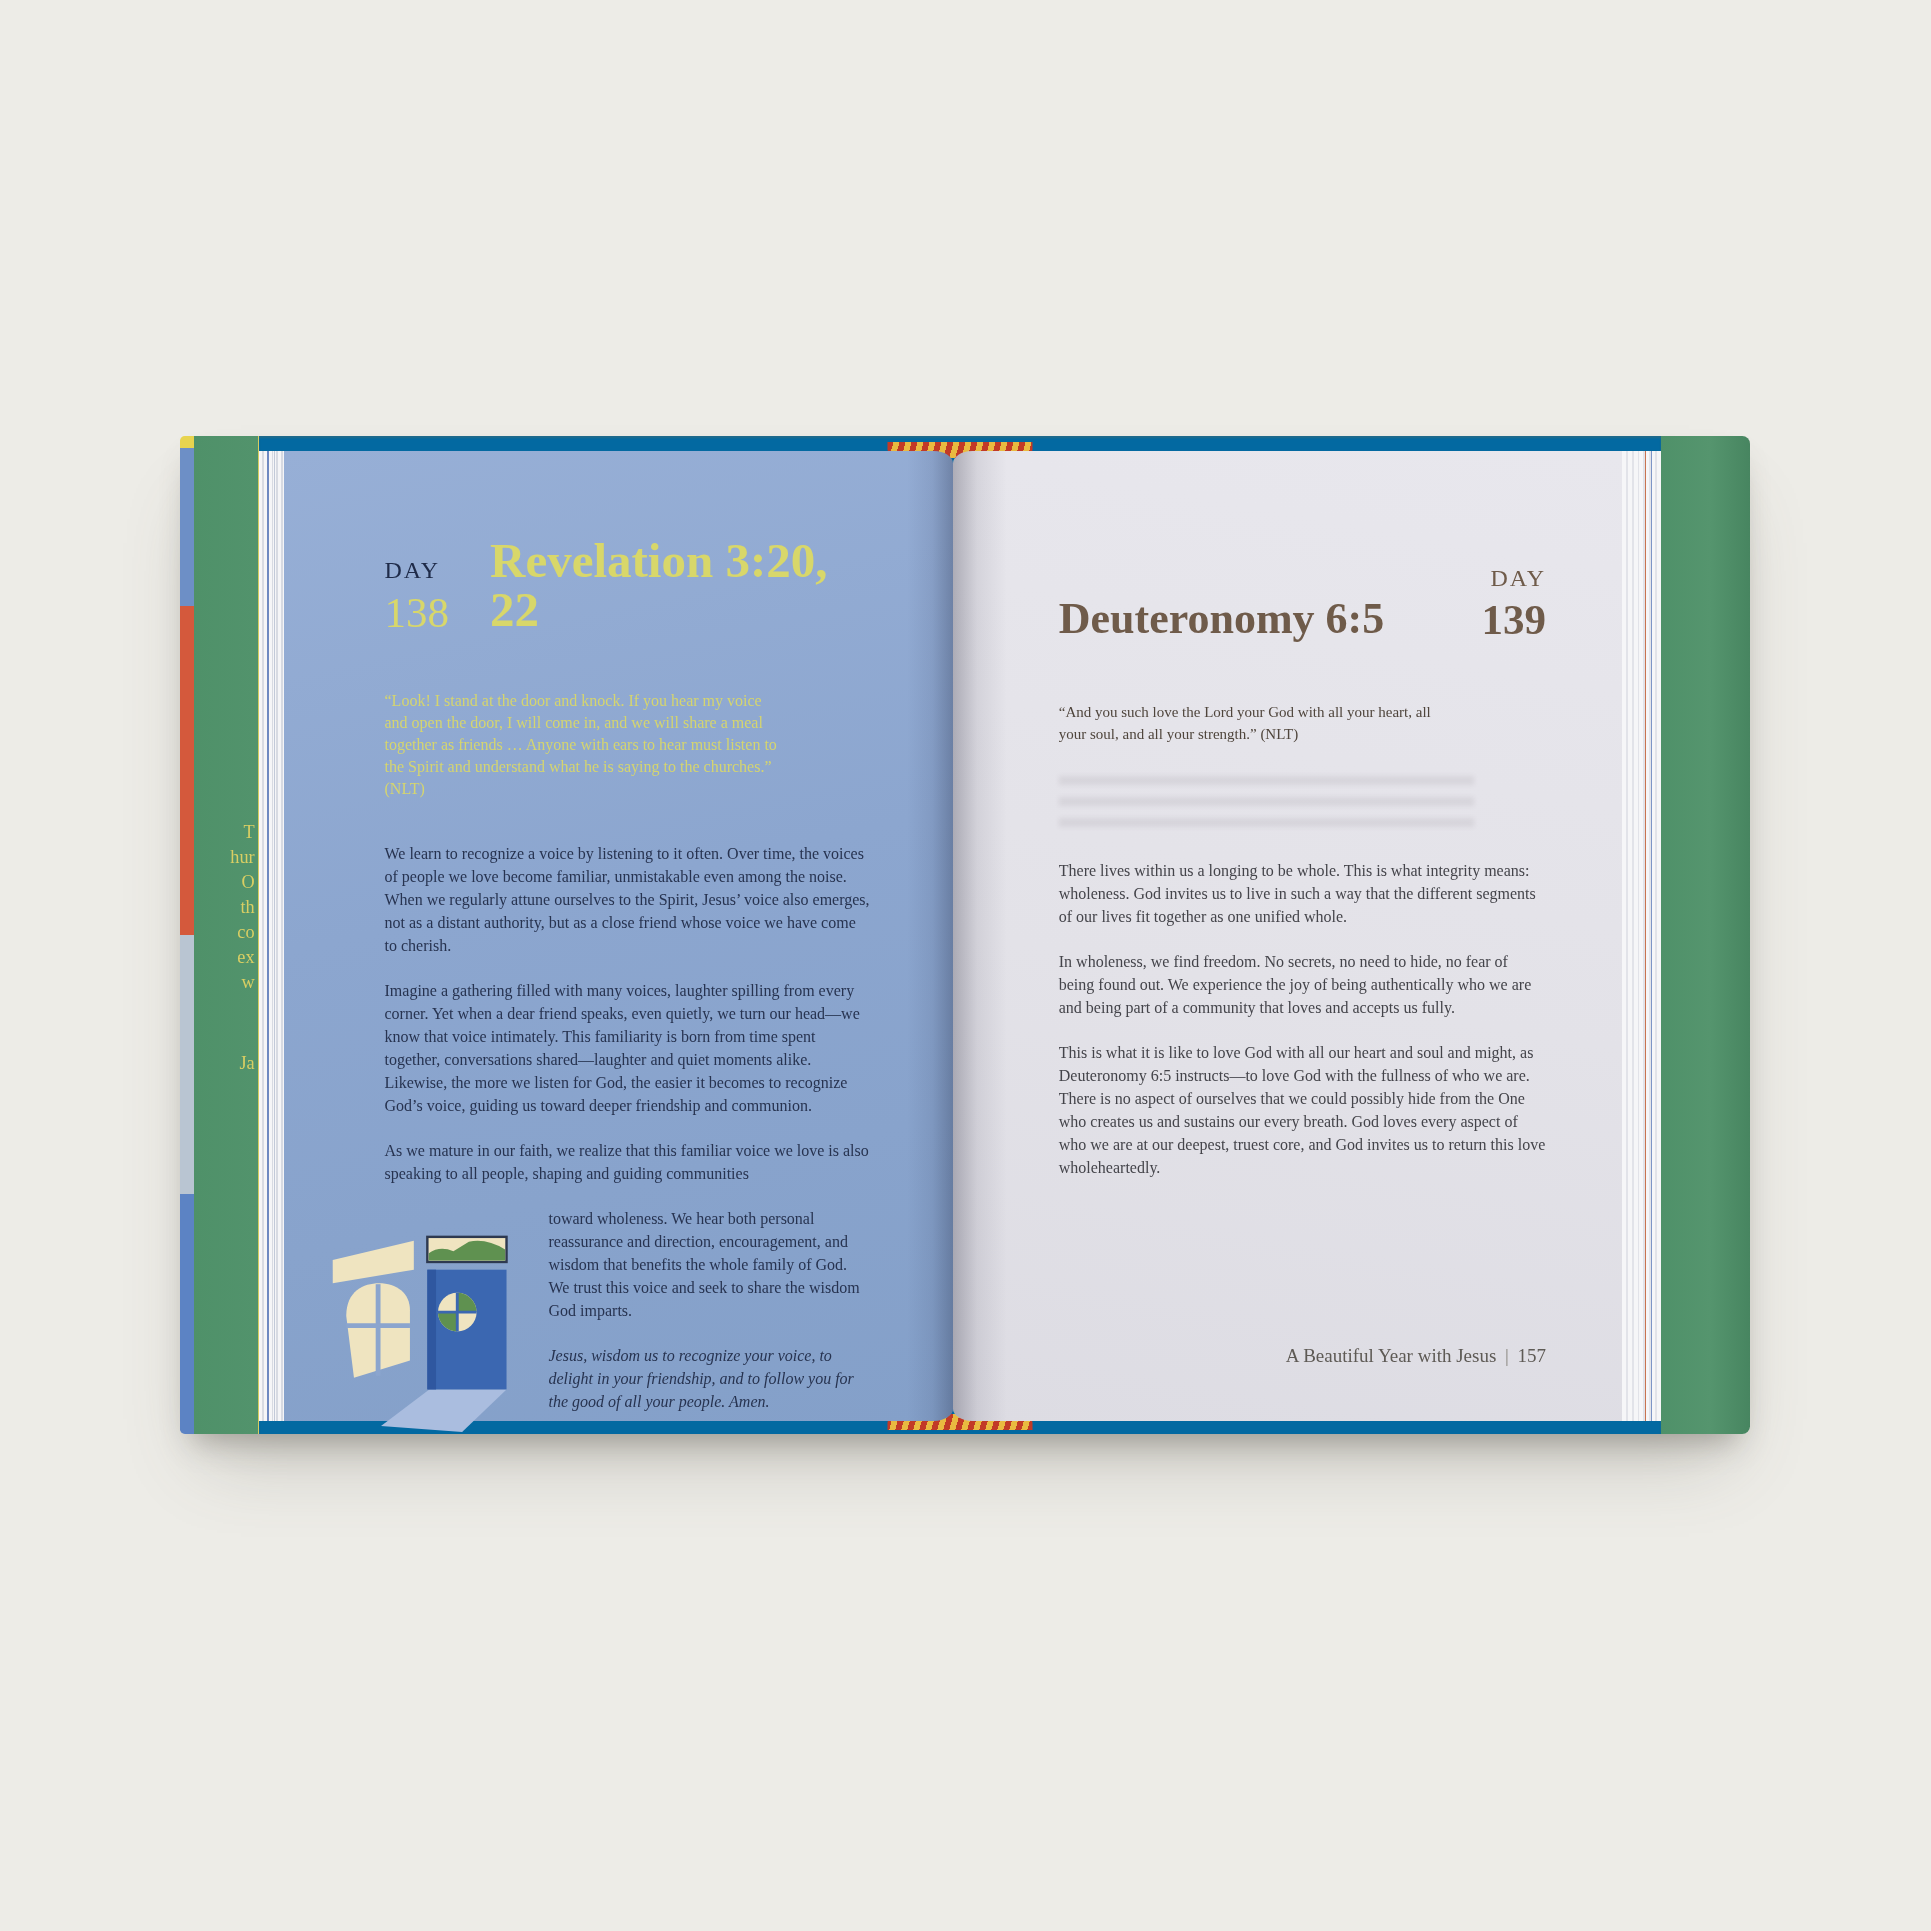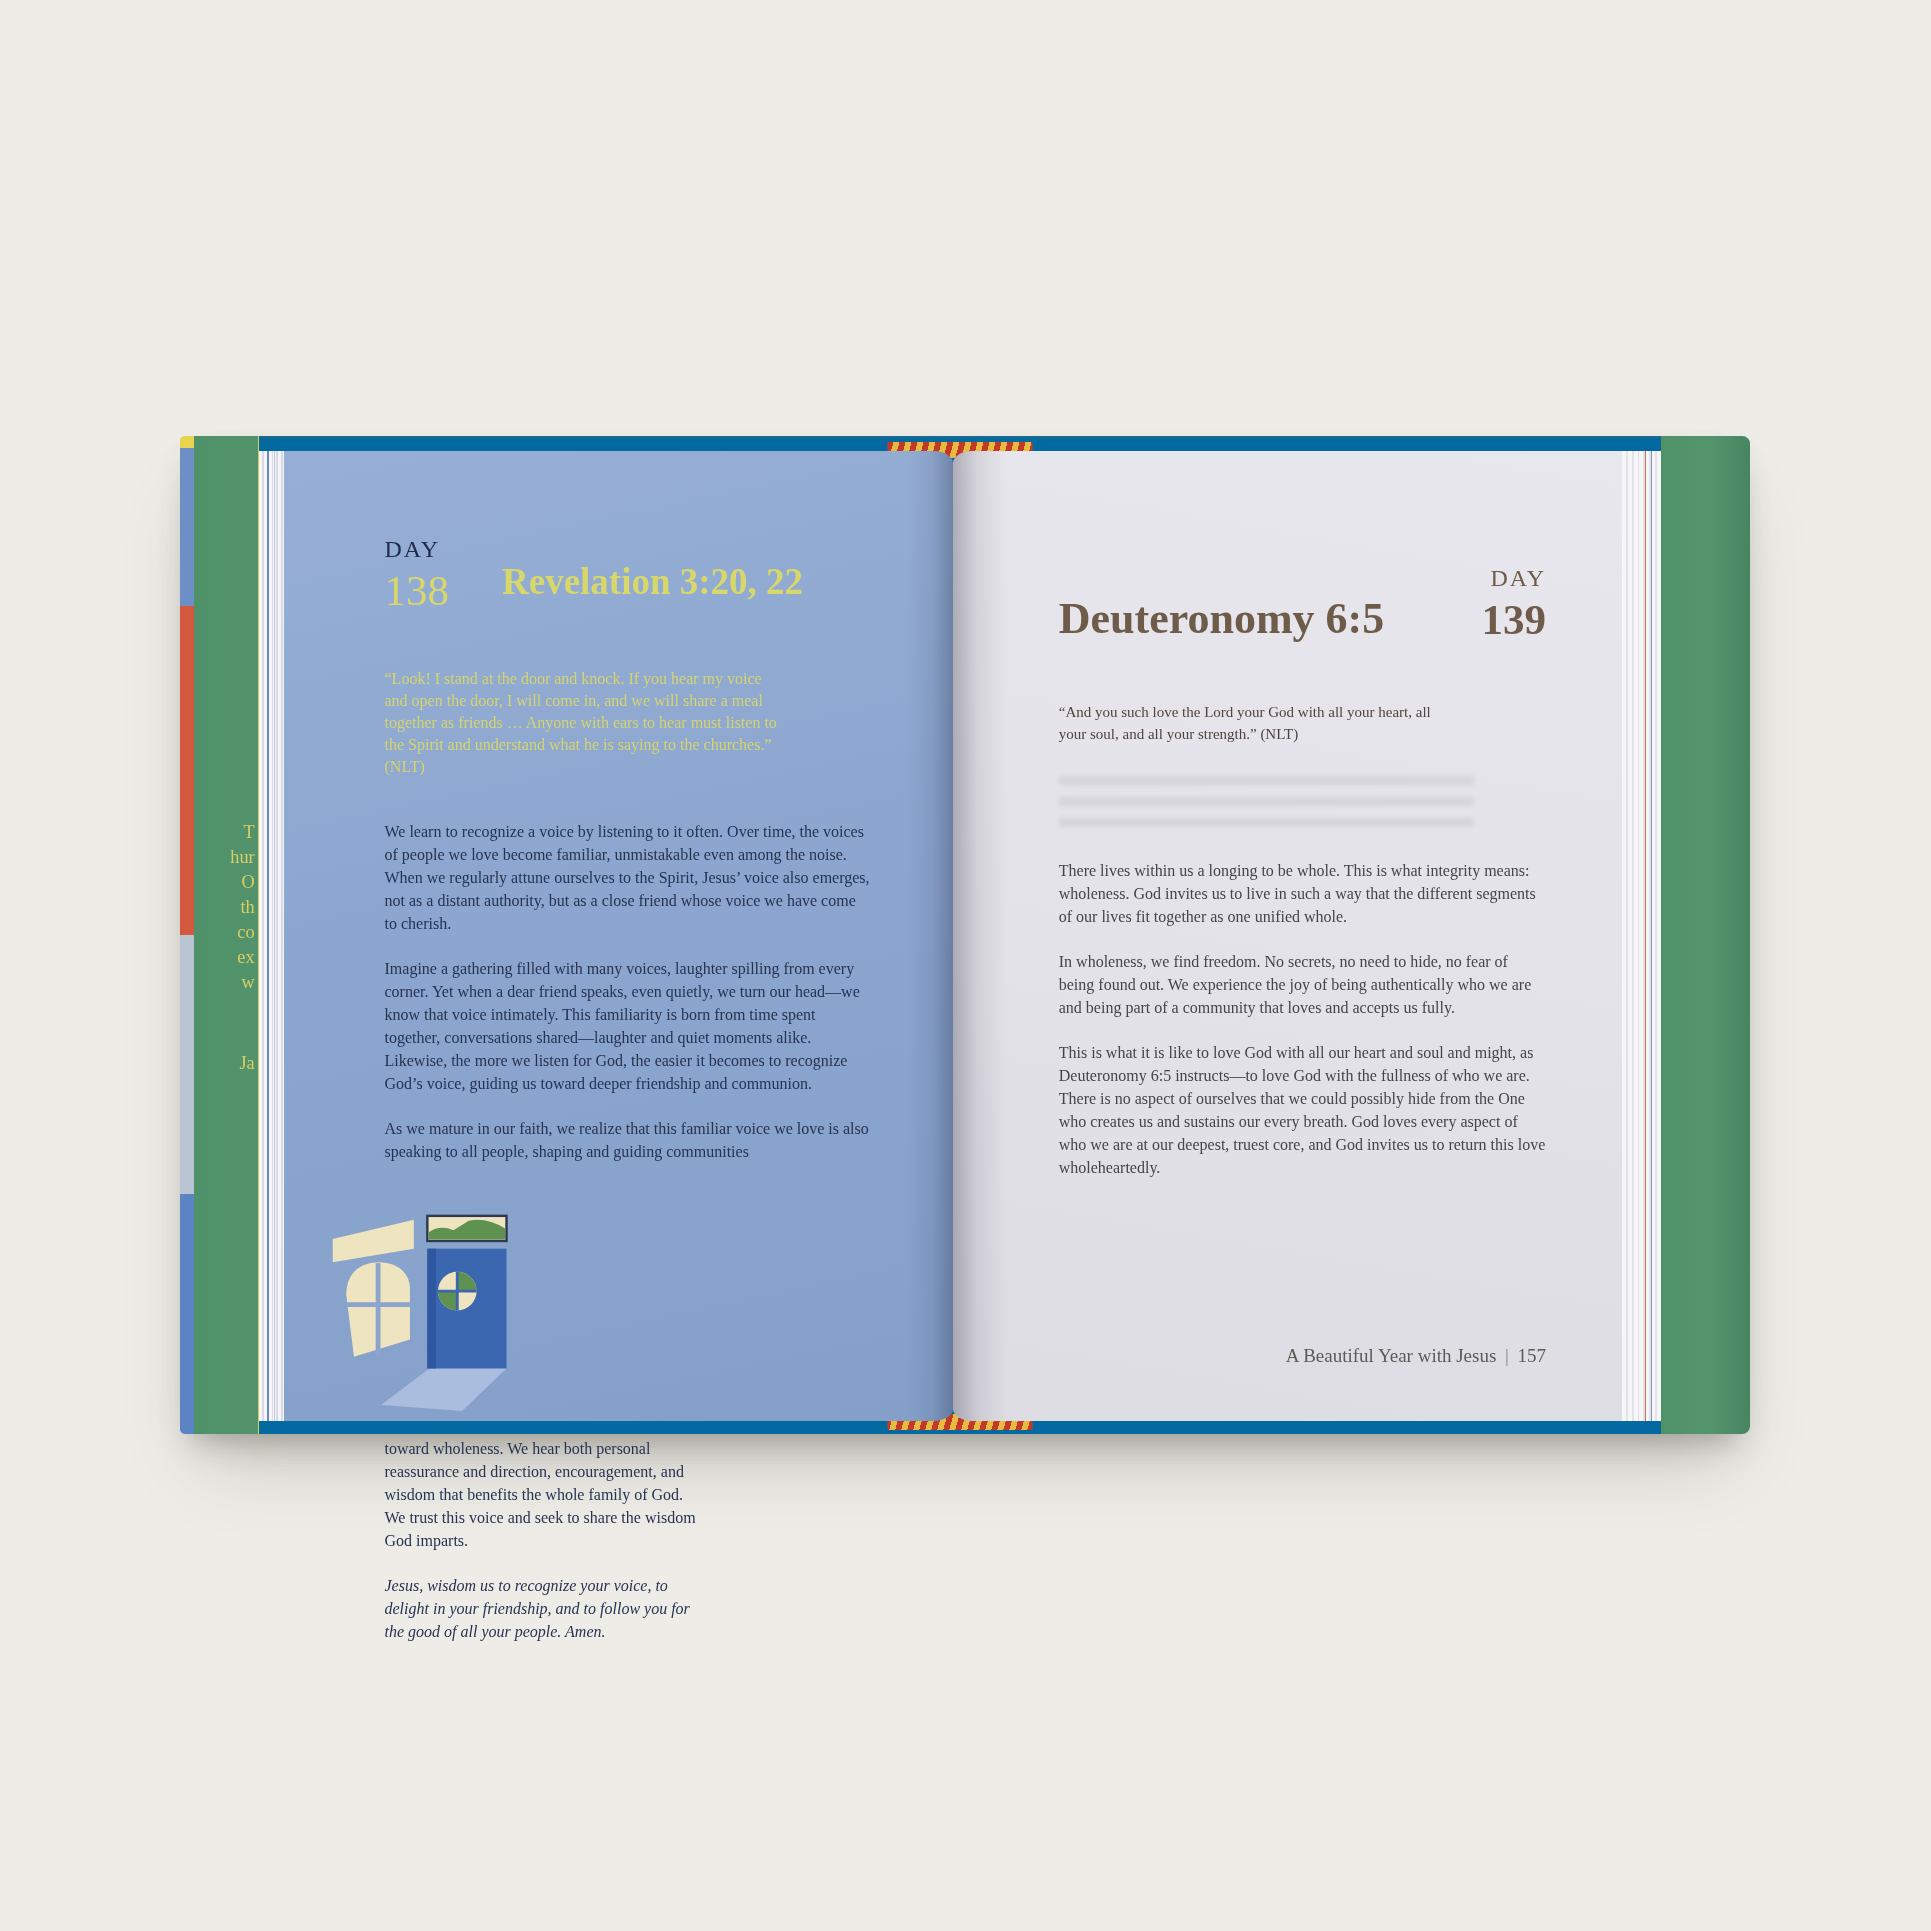--- a/index.html
+++ b/index.html
@@ -43,26 +43,26 @@
   .page-right{background:linear-gradient(190deg,#E8E7ED 0%,#E3E2E8 55%,#DDDCE3 100%);
     border-top-left-radius:19.3px 12.6px;border-bottom-left-radius:19.3px 12.6px;
     padding:114px 76px 0 106px;box-sizing:border-box;}
   .page-right::before{content:"";position:absolute;top:0;bottom:0;left:0;width:54px;pointer-events:none;
     background:linear-gradient(to left,rgba(58,56,78,0) 0%,rgba(58,56,78,.10) 55%,rgba(40,40,60,.30) 100%);
     border-top-left-radius:19.3px 12.6px;border-bottom-left-radius:19.3px 12.6px;}
   
   .lp-header{display:flex;align-items:flex-end;gap:41px;}
   .day-label{font-size:24px;letter-spacing:1.9px;color:#1F2B49;}
   .lp-daynum{font-size:43px;line-height:1;color:#D8D76A;margin-top:6.8px;text-align:center;}
-  .lp-title{font-size:37px;line-height:1;color:#D8D76A;font-weight:600;margin:12px;}
+  .lp-title{font-size:49px;line-height:1;color:#D8D76A;font-weight:600;margin:0;}
   .lp-scripture{margin:56px 0 0;max-width:398px;color:#D5D56F;font-size:16px;line-height:22px;}
   .lp-body{color:#273350;font-size:16px;line-height:23px;}
   .lp-body p{margin:22px 0 0;max-width:488px;}
   .lp-body p.first{margin-top:42px;}
-  .lp-bottom-row{display:flex;margin-top:0;flex-direction:column;}
+  .lp-bottom-row{display:flex;margin-top:0;}
   .lp-illustration{flex:0 0 auto;width:224px;margin-left:-60px;margin-top:13.5px;}
   .lp-bottom-text{width:319px;}
   .lp-wrapped{margin:0;}
   .lp-prayer{margin:23px 0 0;font-style:italic;color:#273350;font-size:16px;line-height:23px;}
   
   .rp-header{display:flex;justify-content:space-between;align-items:flex-end;}
   .rp-title{font-size:44px;line-height:1;color:#6F5B4A;font-weight:700;margin:0;}
   .rp-day{text-align:right;}
   .rp-day .day-label{color:#6F5B4A;letter-spacing:1.9px;}
   .rp-daynum{font-size:43px;line-height:1;color:#6F5B4A;font-weight:600;margin-top:6.8px;}

